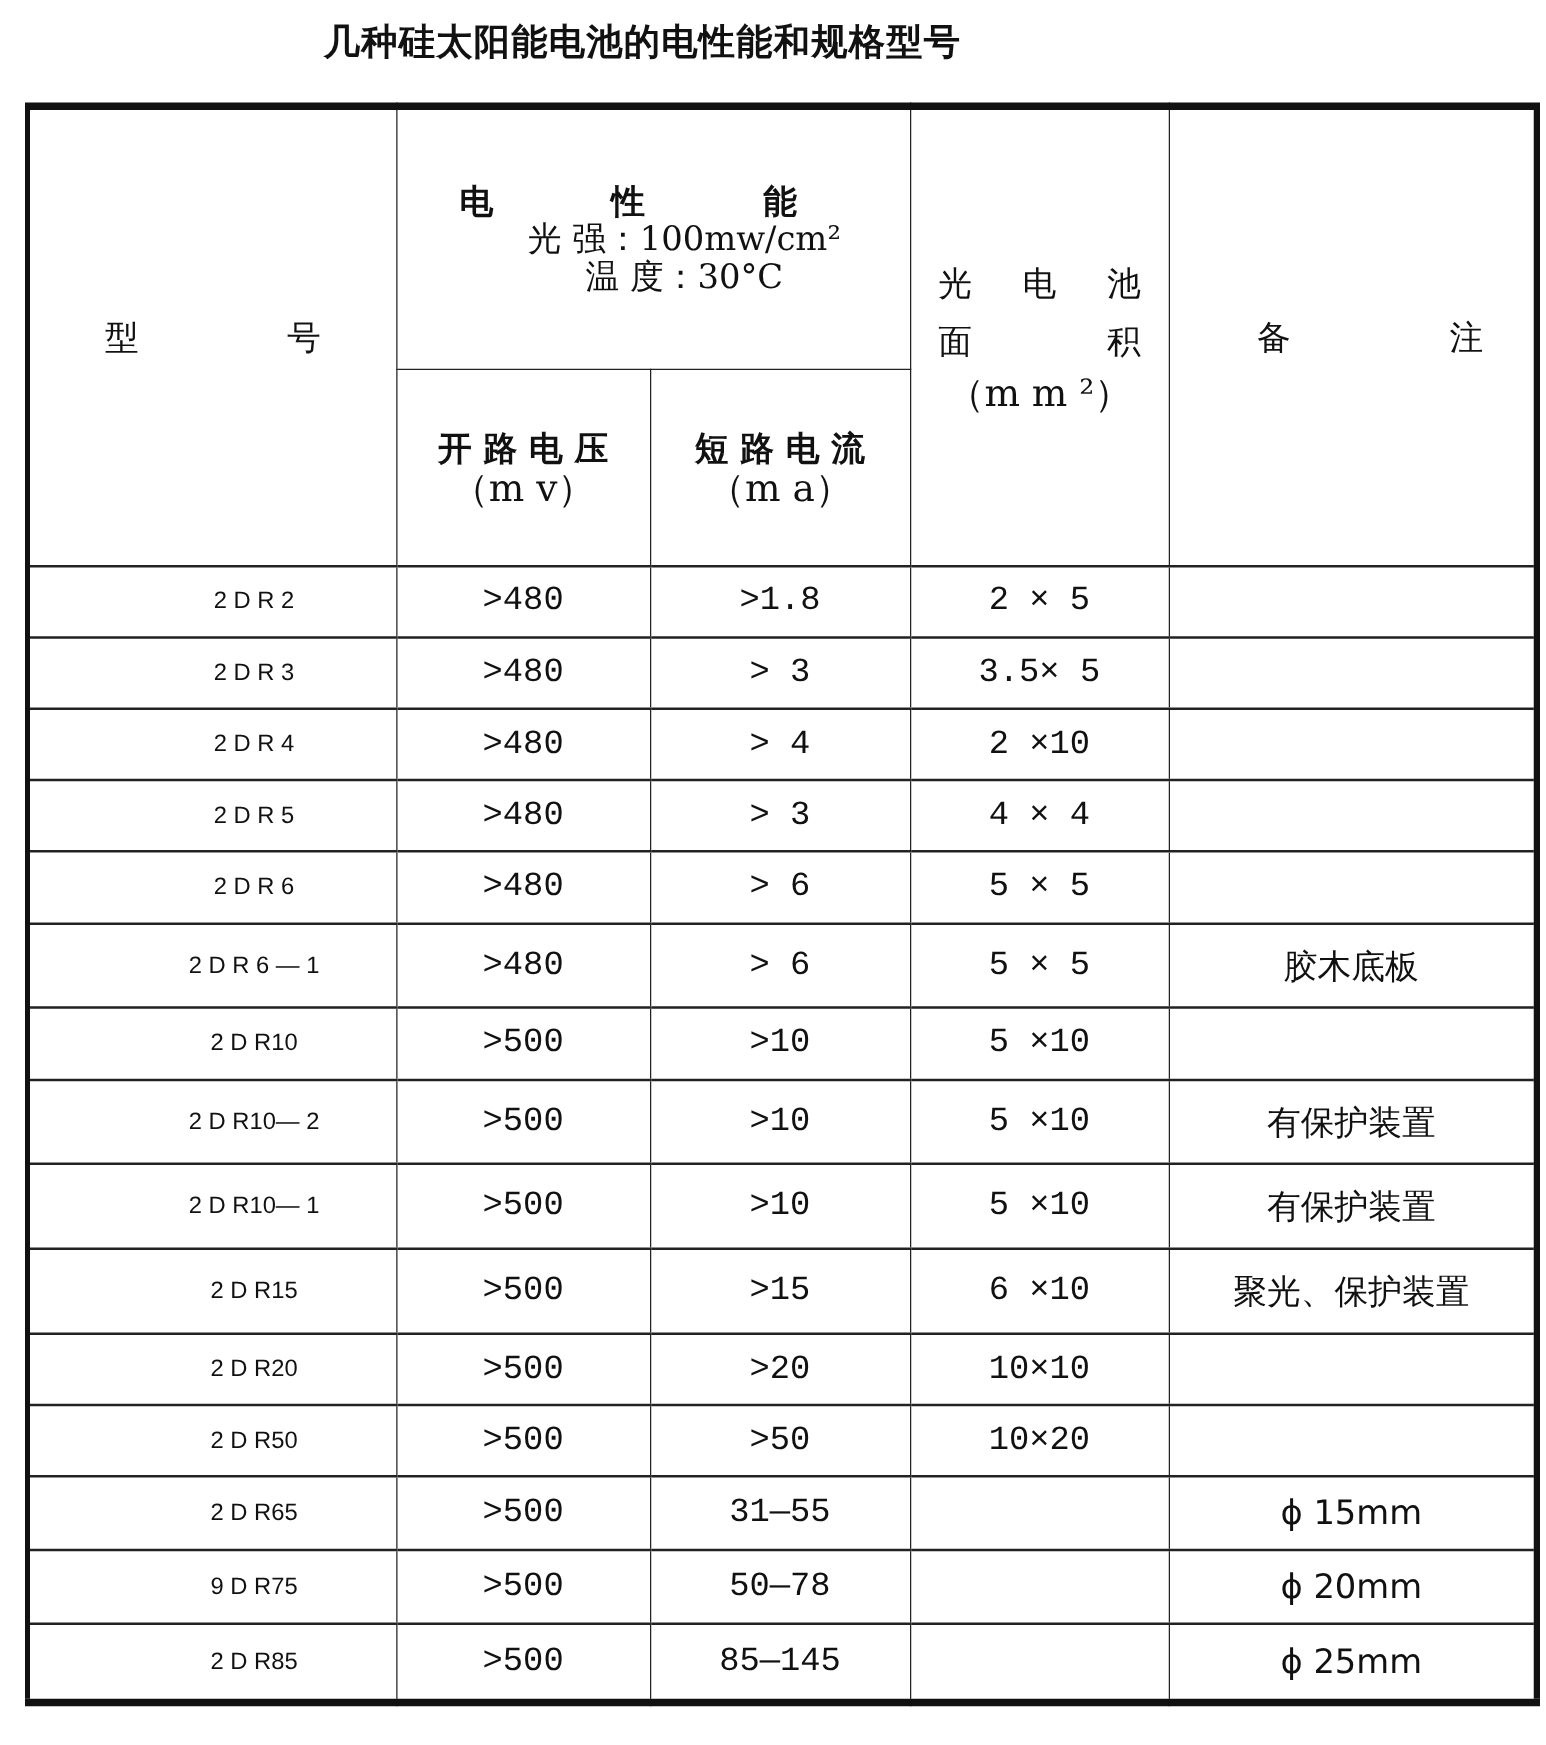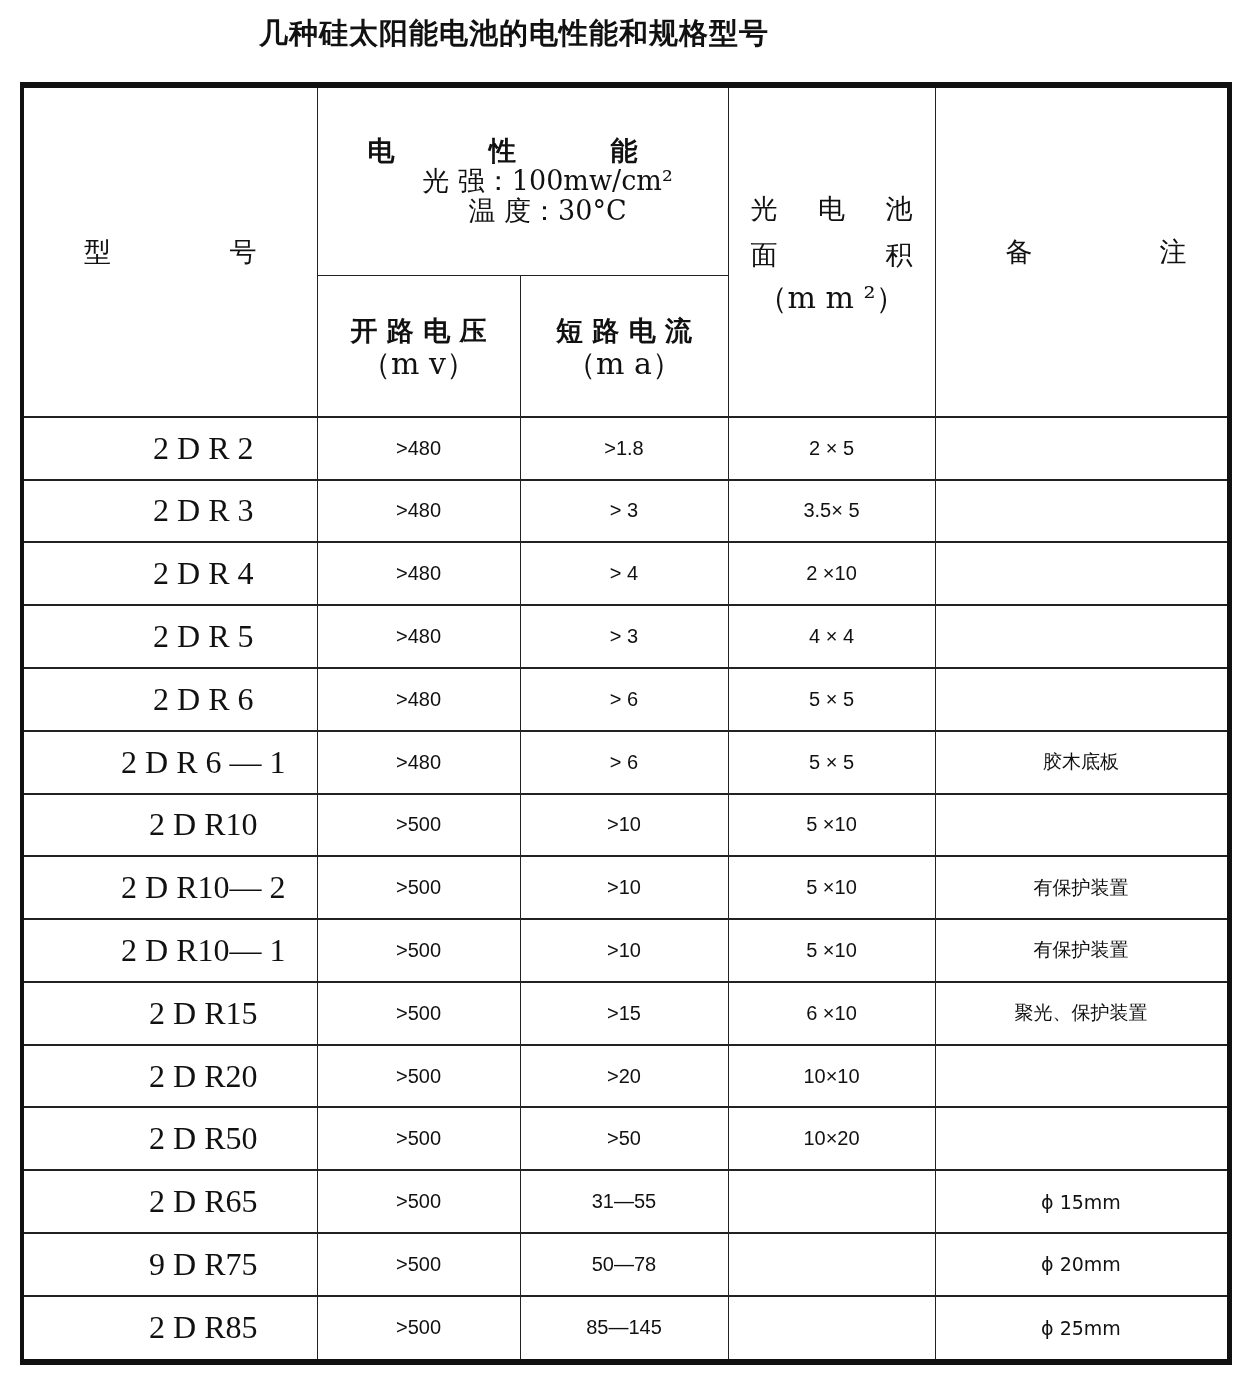--- a/index.html
+++ b/index.html
@@ -20,23 +20,23 @@
   }
   table.spec td, table.spec th {
     border: 1px solid #222; text-align: center; vertical-align: middle;
     padding: 0; font-weight: normal;
   }
   table.spec tr.body-row td { border-top: 2px solid #222; border-bottom: 2px solid #222; }
   .hdr-cn { font-family: "DejaVu Sans", sans-serif; font-weight: bold; font-size: 27px; }
   .hdr-small { font-size: 30px; line-height: 30px; }
   .hdr-group { font-size: 27px; line-height: 30px; text-align: left; padding-left: 50px !important; }
   .hdr-group .spread { display: flex; justify-content: space-between; width: 270px; font-family: "DejaVu Sans", sans-serif; font-weight: bold; }
-  .row-label { font-family: Liberation Serif, serif; font-size: 32px; font-weight: bold; text-align: right; padding-left: 66px !important; }
-  .cell { font-size: 20px; font-family: Liberation Sans, sans-serif; }
-  .note { font-size: 19px; font-family: "DejaVu Sans", sans-serif; }
+  .row-label { font-family: Liberation Sans, sans-serif; font-size: 19px; font-weight: bold; text-align: right; padding-left: 66px !important; }
+  .cell { font-size: 27px; font-family: Liberation Mono, monospace; }
+  .note { font-size: 27px; font-family: "DejaVu Sans", sans-serif; }
   .split-cn { display: flex; justify-content: space-between; padding: 0 22px; }
   .model-hdr { display: flex; justify-content: space-between; padding: 0 60px; }
   .note-hdr { display: flex; justify-content: space-between; padding: 0 40px 0 70px; }
 </style>
 </head>
 <body>
 
 <div class="title">几种硅太阳能电池的电性能和规格型号</div>
 
 <table class="spec">

